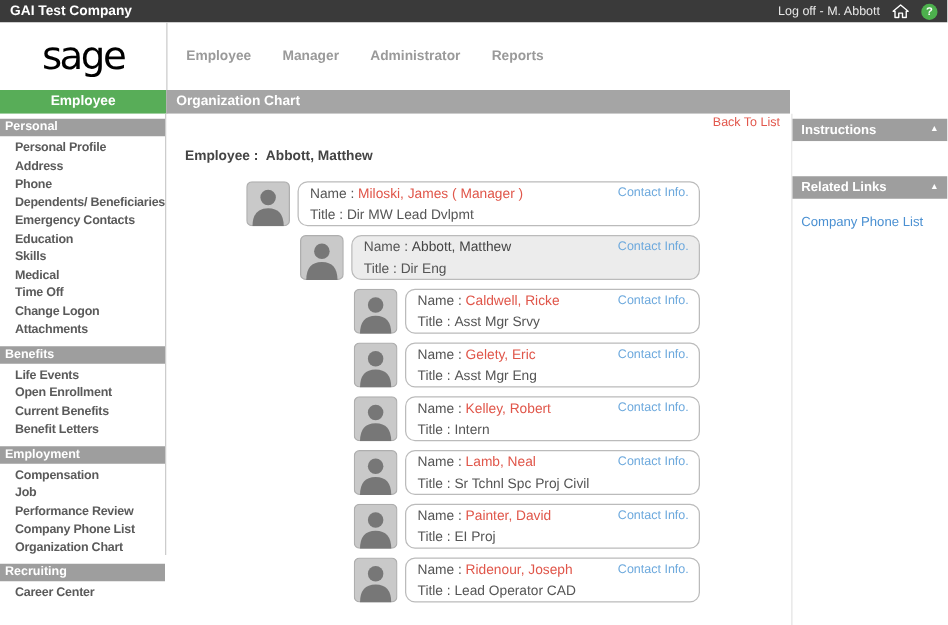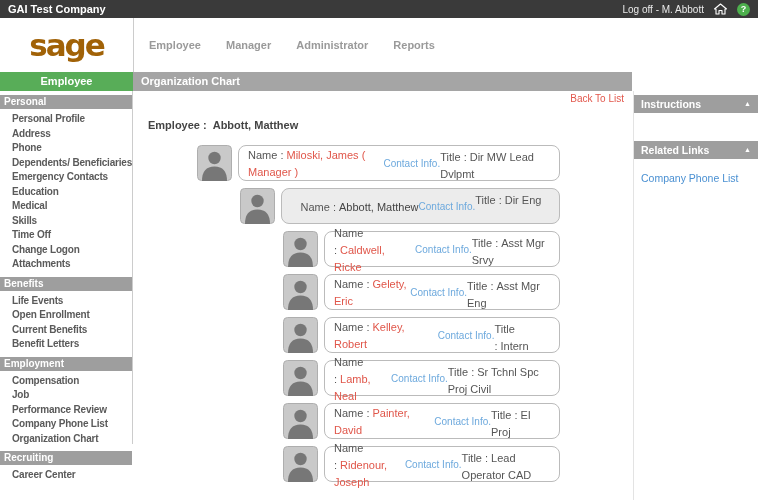--- a/index.html
+++ b/index.html
@@ -12,22 +12,22 @@
   .topbar .company { color:#fff; font-size:11px; font-weight:bold; }
   .topbar .right { display:flex; align-items:center; gap:9px; }
   .topbar .logoff { color:#e9e9e9; font-size:10px; cursor:pointer; }
   .home-ic { width:15px; height:12px; display:block; cursor:pointer; }
   .help-ic { width:13px; height:13px; border-radius:50%; background:#4db04d; color:#fff;
              font-size:9px; font-weight:bold; display:flex; align-items:center; justify-content:center; cursor:pointer; }
 
   
   .logo-cell { position:absolute; top:18px; left:0; width:133px; height:54px; background:#fff;
                display:flex; align-items:center; justify-content:center; }
-  .sage-logo { font-family:"DejaVu Sans", sans-serif; font-weight:bold; font-size:31px;
-               color:#a16207; letter-spacing:-2px; line-height:1; }
+  .sage-logo { font-family:"DejaVu Sans", sans-serif; font-weight:normal; font-size:31px;
+               color:#000000; letter-spacing:-2px; line-height:1; }
   .nav { position:absolute; top:18px; left:133px; width:625px; height:54px; background:#fff;
          border-left:1px solid #ccc; display:flex; align-items:center; padding-left:15px; gap:25px; }
   .nav-item { font-size:11px; font-weight:bold; color:#9a9a9a; cursor:pointer; }
 
   
   .module-bar { position:absolute; top:72px; left:0; width:133px; height:19px; background:#58ad58;
                 color:#fff; font-size:11px; font-weight:bold; text-align:center; line-height:19px; cursor:pointer; }
   .pagetitle-bar { position:absolute; top:72px; left:133px; width:499px; height:19px; background:#a5a5a5;
                    color:#fff; font-size:11px; font-weight:bold; line-height:19px; padding-left:8px; }
 
@@ -47,21 +47,21 @@
   .emp-line { position:absolute; top:28px; left:14px; font-size:11px; font-weight:bold; color:#444; }
   .emp-line .val { margin-left:6px; }
   .rows { position:absolute; top:54px; left:0; width:426px; }
   .org-row { display:flex; align-items:flex-start; margin-bottom:7px; height:36px; }
   .org-row .indent { flex:none; }
   .org-row.level-0 .indent { width:63px; }
   .org-row.level-1 .indent { width:106px; }
   .org-row.level-2 .indent { width:149px; }
   .avatar { flex:none; width:35px; height:36px; margin-right:6px; }
   .card { flex:1; height:36px; border:1px solid #bbb; border-radius:8px; background:#fff;
-          padding:2px 8px 2px 9px; display:flex; flex-direction:row; justify-content:center; }
+          padding:2px 8px 2px 9px; display:flex; flex-direction:column; justify-content:center; }
   .org-row.current .card { background:#ececec; }
   .card .line1 { display:flex; justify-content:space-between; align-items:center; line-height:15px; }
   .card .lbl { font-size:11px; color:#555; }
   .card .name-val { font-size:11px; color:#e0564a; margin-left:3px; }
   .org-row.current .name-val { color:#444; }
   .card .contact { font-size:10px; color:#6da9dd; cursor:pointer; white-space:nowrap; }
   .card .line2 { line-height:15px; }
   .card .title-val { font-size:11px; color:#555; margin-left:3px; }
 
   
@@ -118,23 +118,23 @@
   <div class="sb-item">Address</div>
 
   <div class="sb-item">Phone</div>
 
   <div class="sb-item">Dependents/ Beneficiaries</div>
 
   <div class="sb-item">Emergency Contacts</div>
 
   <div class="sb-item">Education</div>
 
+  <div class="sb-item">Skills</div>
+
   <div class="sb-item">Medical</div>
-
-  <div class="sb-item">Skills</div>
 
 
   <div class="sb-item">Time Off</div>
 
   <div class="sb-item">Change Logon</div>
 
   <div class="sb-item">Attachments</div>
 </div>
   </div>
 

